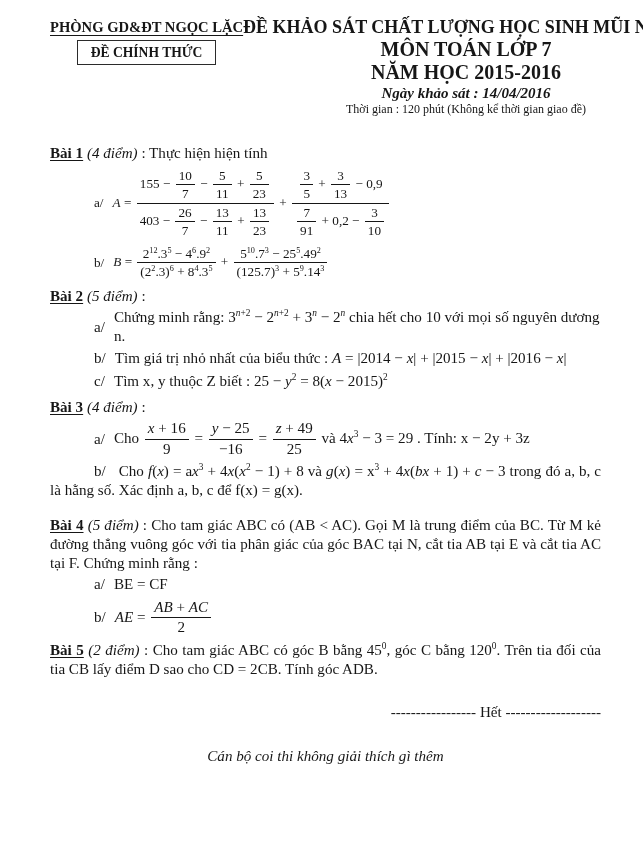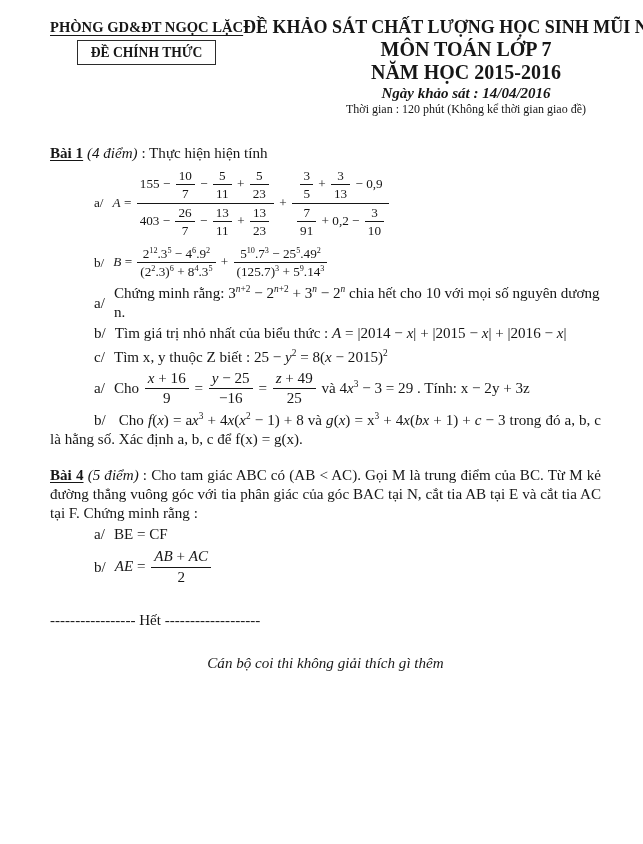--- a/index.html
+++ b/index.html
@@ -36,21 +36,21 @@
 
   
   .it { font-style:italic; }
   sup { font-size:0.62em; line-height:0; }
   .frac { display:inline-block; vertical-align:middle; text-align:center; margin:0 2px; }
   .fnum { display:block; padding:0 3px 1px; border-bottom:1px solid #161616; line-height:1.18; white-space:nowrap; }
   .fden { display:block; padding:1px 3px 0; line-height:1.18; white-space:nowrap; }
   .pcontent .frac .frac { margin:0 2px; }
 
   
-  .het { margin:24px 0 0; text-align:left; }
+  .het { margin:24px 0 0; text-align:right; }
   .note { margin:24px 0 0; text-align:center; font-style:italic; }
 </style>
 </head>
 <body>
 
 <div class="page">
 
   <div class="header">
     <div class="header-left">
       <div class="dept">PHÒNG GD&amp;ĐT NGỌC LẶC</div>
@@ -76,33 +76,43 @@
     </p>
     <div class="part-row math-lg">
       <span class="plabel">a/</span>
       <span class="pcontent"><span class="it">A</span> = <span class="frac"><span class="fnum">155 − <span class="frac"><span class="fnum">10</span><span class="fden">7</span></span> − <span class="frac"><span class="fnum">5</span><span class="fden">11</span></span> + <span class="frac"><span class="fnum">5</span><span class="fden">23</span></span></span><span class="fden">403 − <span class="frac"><span class="fnum">26</span><span class="fden">7</span></span> − <span class="frac"><span class="fnum">13</span><span class="fden">11</span></span> + <span class="frac"><span class="fnum">13</span><span class="fden">23</span></span></span></span> + <span class="frac"><span class="fnum"><span class="frac"><span class="fnum">3</span><span class="fden">5</span></span> + <span class="frac"><span class="fnum">3</span><span class="fden">13</span></span> − 0,9</span><span class="fden"><span class="frac"><span class="fnum">7</span><span class="fden">91</span></span> + 0,2 − <span class="frac"><span class="fnum">3</span><span class="fden">10</span></span></span></span></span>
     </div>
     <div class="part-row math-lg mrow-b">
       <span class="plabel">b/</span>
       <span class="pcontent"><span class="it">B</span> = <span class="frac"><span class="fnum">2<sup>12</sup>.3<sup>5</sup> − 4<sup>6</sup>.9<sup>2</sup></span><span class="fden">(2<sup>2</sup>.3)<sup>6</sup> + 8<sup>4</sup>.3<sup>5</sup></span></span> + <span class="frac"><span class="fnum">5<sup>10</sup>.7<sup>3</sup> − 25<sup>5</sup>.49<sup>2</sup></span><span class="fden">(125.7)<sup>3</sup> + 5<sup>9</sup>.14<sup>3</sup></span></span></span>
     </div>
 
+    <p class="head">
+      <span class="bai">Bài 2</span>
+      <span class="pts">(5 điểm)</span>
+      <span>:</span>
+    </p>
     <div class="part-row">
       <span class="plabel">a/</span>
       <span class="pcontent">Chứng minh rằng: 3<sup><span class="it">n</span>+2</sup> − 2<sup><span class="it">n</span>+2</sup> + 3<sup><span class="it">n</span></sup> − 2<sup><span class="it">n</span></sup> chia hết cho 10 với mọi số nguyên dương n.</span>
     </div>
     <div class="part-row">
       <span class="plabel">b/</span>
       <span class="pcontent">Tìm giá trị nhỏ nhất của biểu thức :  <span class="it">A</span> = |2014 − <span class="it">x</span>| + |2015 − <span class="it">x</span>| + |2016 − <span class="it">x</span>|</span>
     </div>
     <div class="part-row" style="margin-top:4px;">
       <span class="plabel">c/</span>
       <span class="pcontent">Tìm x, y thuộc Z biết :  25 − <span class="it">y</span><sup>2</sup> = 8(<span class="it">x</span> − 2015)<sup>2</sup></span>
     </div>
 
+    <p class="head">
+      <span class="bai">Bài 3</span>
+      <span class="pts">(4 điểm)</span>
+      <span>:</span>
+    </p>
     <div class="part-row" style="margin:3px 0;">
       <span class="plabel">a/</span>
       <span class="pcontent">Cho  <span class="frac"><span class="fnum"><span class="it">x</span> + 16</span><span class="fden">9</span></span> = <span class="frac"><span class="fnum"><span class="it">y</span> − 25</span><span class="fden">−16</span></span> = <span class="frac"><span class="fnum"><span class="it">z</span> + 49</span><span class="fden">25</span></span>  và  4<span class="it">x</span><sup>3</sup> − 3 = 29 . Tính: x − 2y + 3z</span>
     </div>
     <p class="part-para">
       <span class="plabel">b/</span>
       <span class="pcontent">Cho  <span class="it">f</span>(<span class="it">x</span>) = a<span class="it">x</span><sup>3</sup> + 4<span class="it">x</span>(<span class="it">x</span><sup>2</sup> − 1) + 8  và  <span class="it">g</span>(<span class="it">x</span>) = x<sup>3</sup> + 4<span class="it">x</span>(<span class="it">bx</span> + 1) + <span class="it">c</span> − 3 trong đó a, b, c là hằng số. Xác định a, b, c để f(x) = g(x).</span>
     </p>
 
     <p class="para">
@@ -112,18 +122,23 @@
     </p>
     <div class="part-row">
       <span class="plabel">a/</span>
       <span class="pcontent">BE = CF</span>
     </div>
     <div class="part-row" style="margin:4px 0;">
       <span class="plabel">b/</span>
       <span class="pcontent"><span class="it">AE</span> = <span class="frac"><span class="fnum"><span class="it">AB</span> + <span class="it">AC</span></span><span class="fden">2</span></span></span>
     </div>
 
+    <p class="para" style="margin-top:4px;">
+      <span class="bai">Bài 5</span>
+      <span class="pts">(2 điểm)</span>
+      <span>: Cho tam giác ABC có góc B bằng 45<sup>0</sup>, góc C bằng 120<sup>0</sup>. Trên tia đối của tia CB lấy điểm D sao cho CD = 2CB. Tính góc ADB.</span>
+    </p>
 
     <p class="het">----------------- Hết -------------------</p>
     <p class="note">Cán bộ coi thi không giải thích gì thêm</p>
 
   </div>
 </div>
 
 </body></html>

